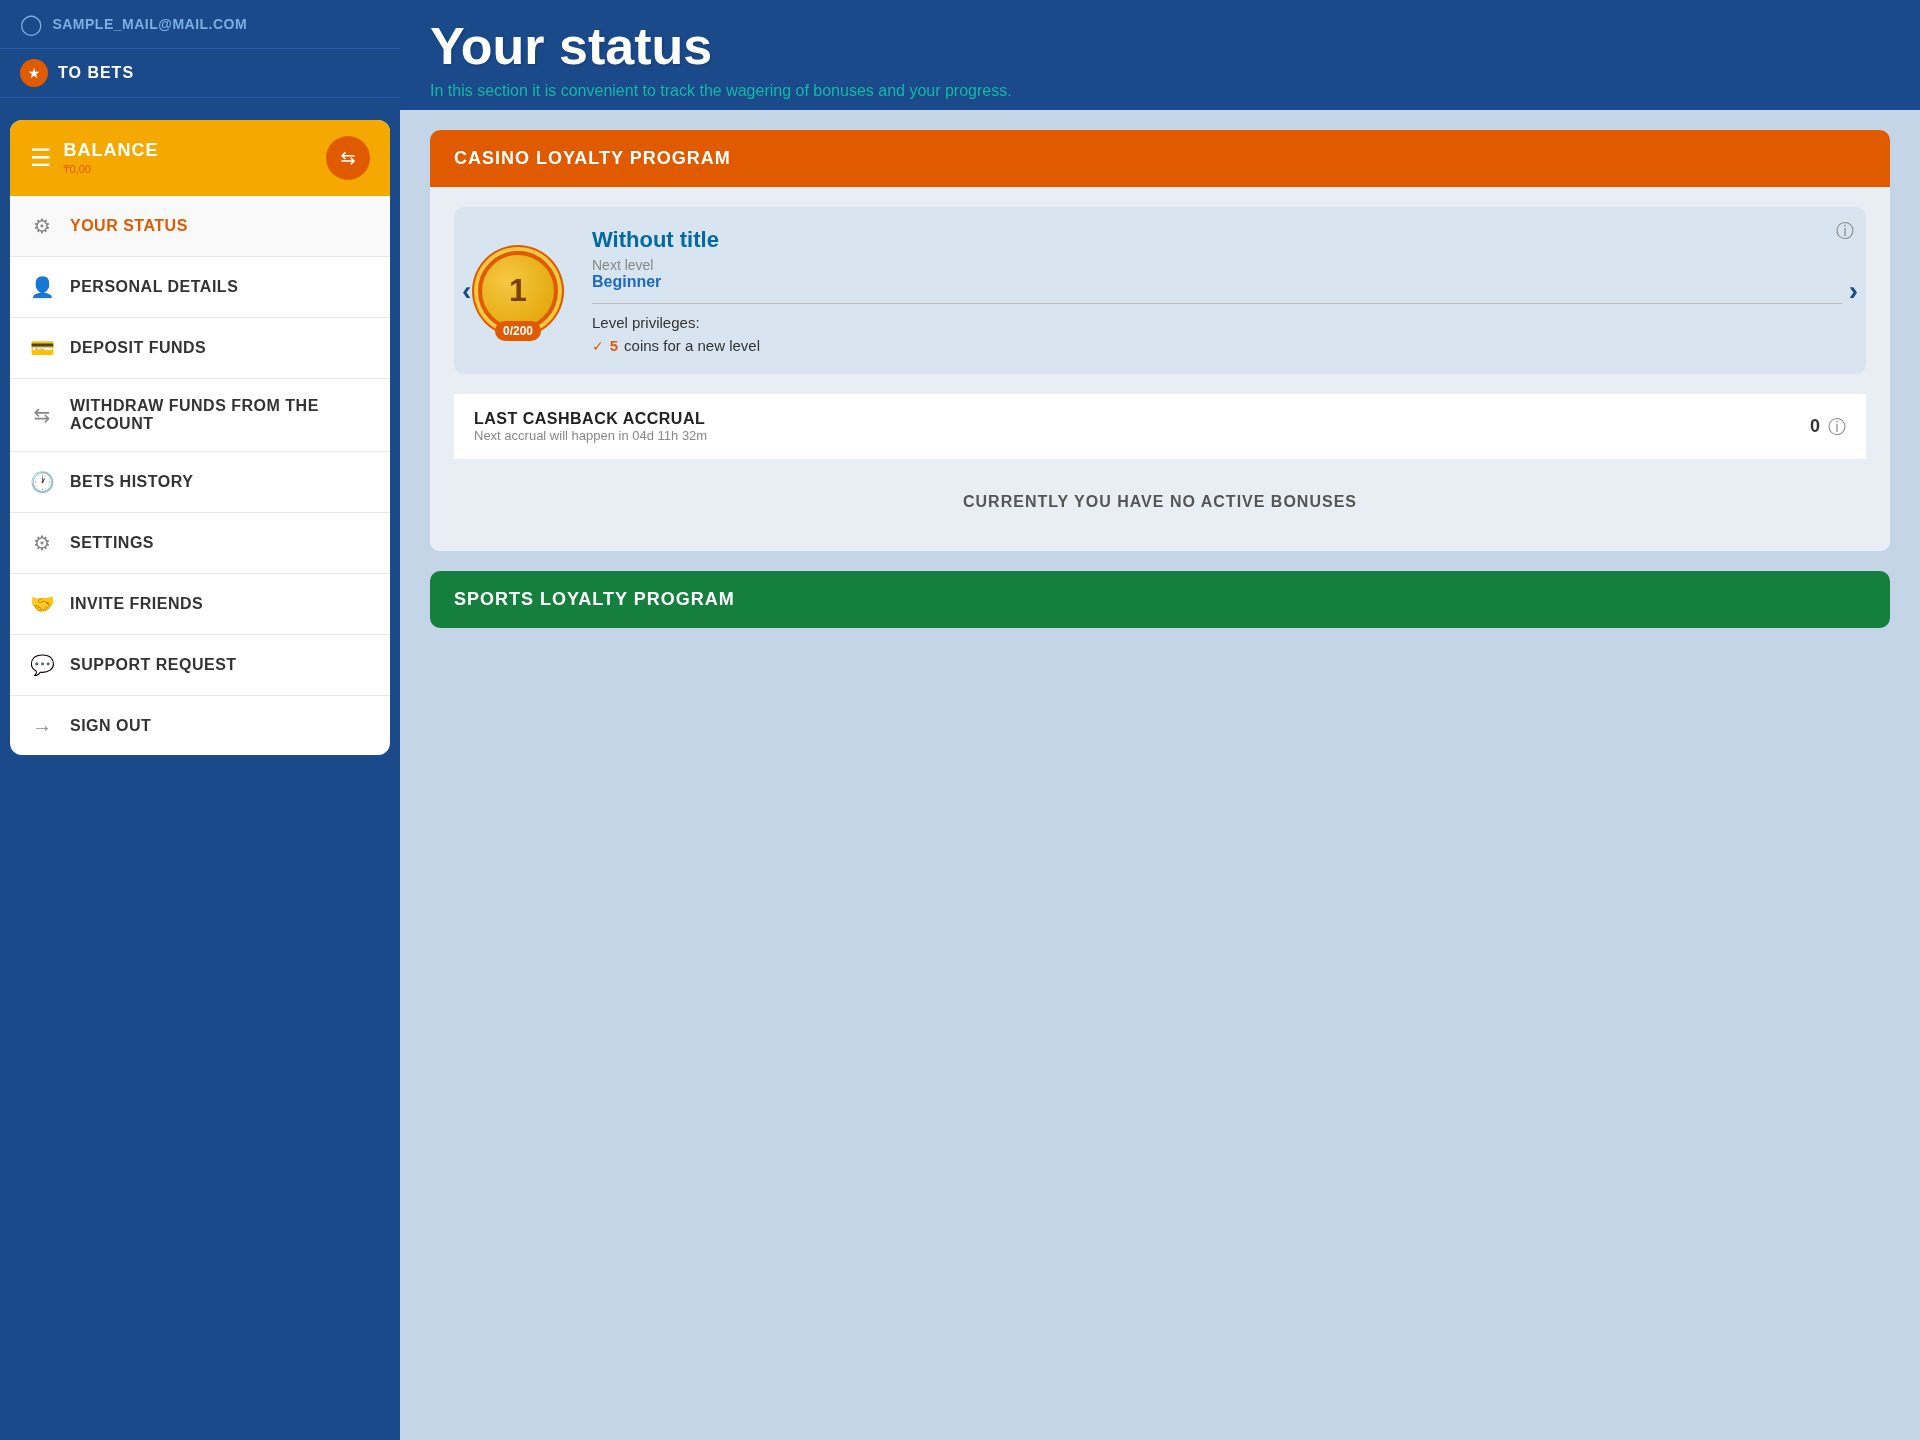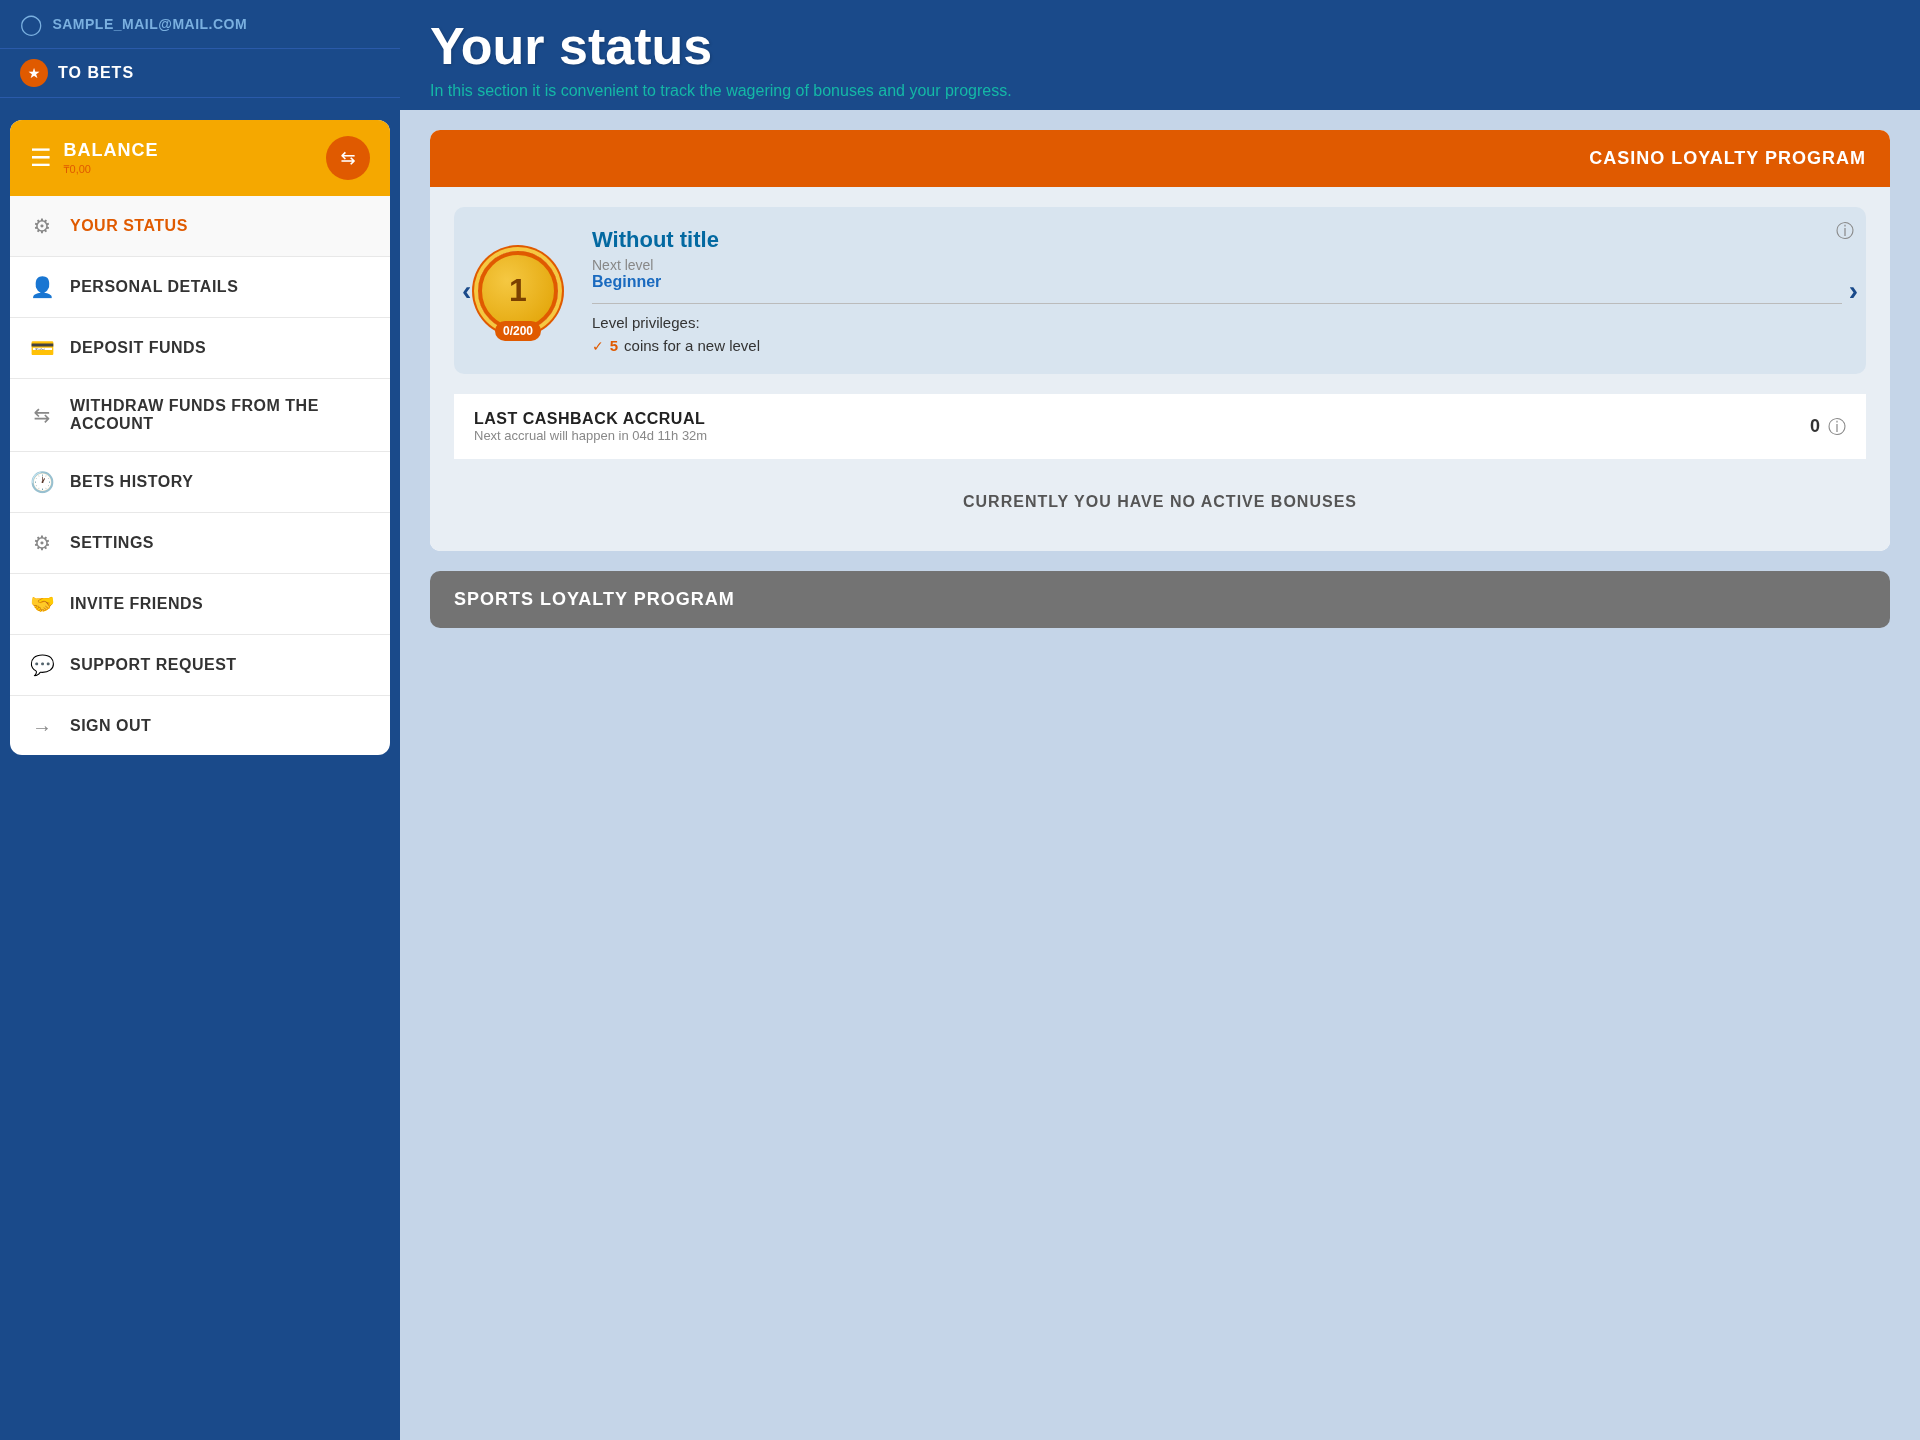--- a/index.html
+++ b/index.html
@@ -179,21 +179,20 @@
     
     .loyalty-section {
       background: white;
       border-radius: 10px;
       overflow: hidden;
       margin-bottom: 20px;
     }
     .loyalty-header {
       background: #e05a00;
       padding: 18px 24px;
-      text-align: right;
     }
     .loyalty-header-title {
       color: white;
       font-size: 18px;
       font-weight: bold;
       letter-spacing: 1px;
     }
     .loyalty-body {
       padding: 20px 24px;
       background: #e8eef4;
@@ -363,21 +362,21 @@
       cursor: pointer;
     }
 
     
     .sports-loyalty-section {
       background: white;
       border-radius: 10px;
       overflow: hidden;
     }
     .sports-loyalty-header {
-      background: #737373;
+      background: #15803d;
       padding: 18px 24px;
     }
     .sports-loyalty-title {
       color: white;
       font-size: 18px;
       font-weight: bold;
       letter-spacing: 1px;
     }
 
     

